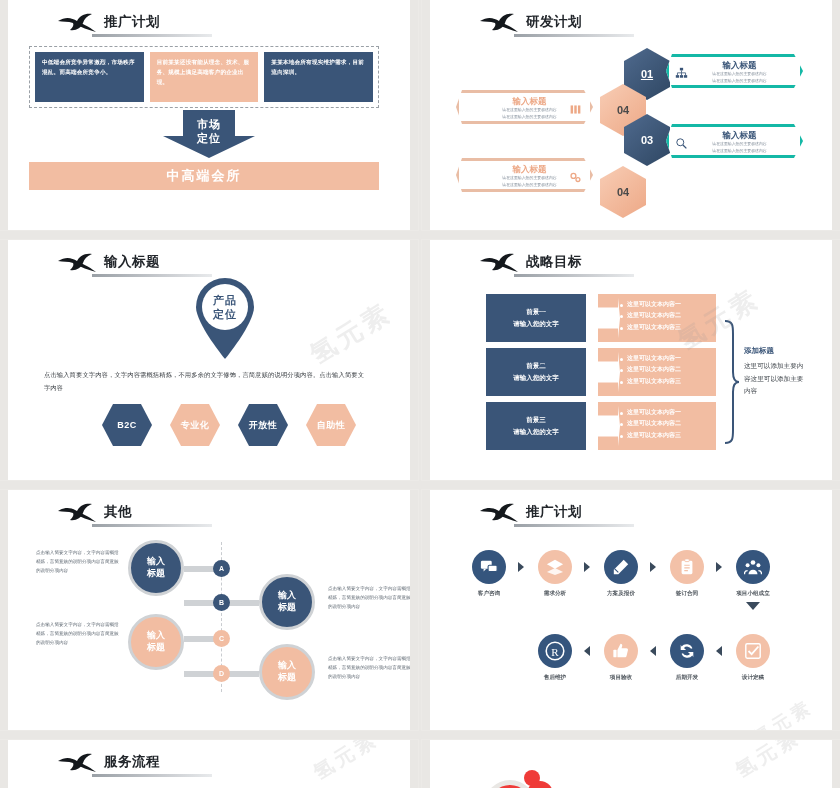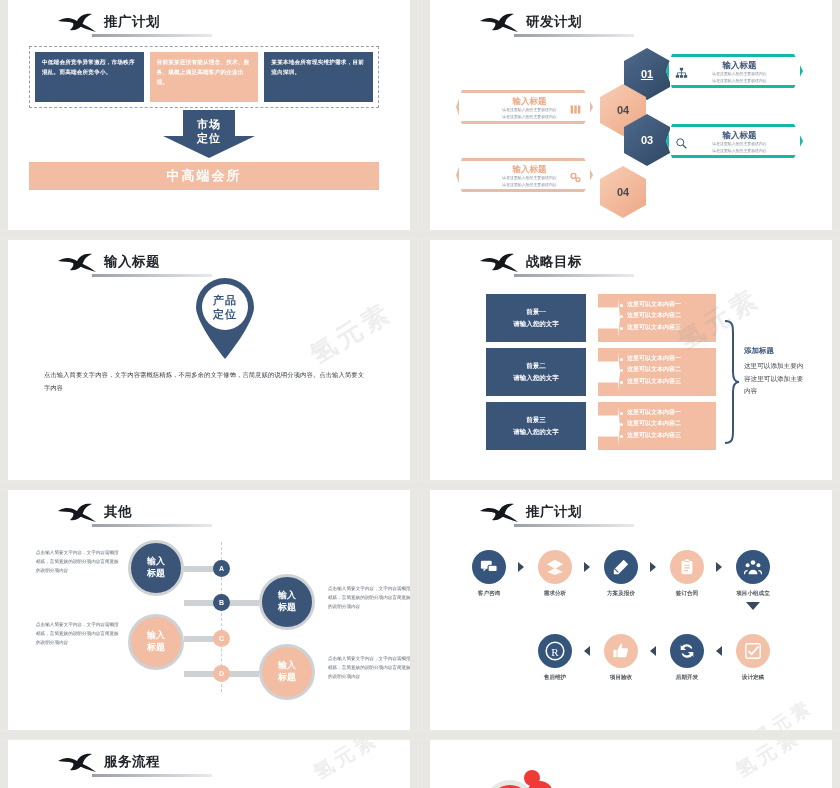--- a/index.html
+++ b/index.html
@@ -253,20 +253,26 @@
         <path d="M33 83 C33 83 62 48 62 31 A29 29 0 1 0 4 31 C4 48 33 83 33 83Z" fill="#3a5578"></path>
         <circle cx="33" cy="31" r="23" fill="#ffffff"></circle>
       </svg>
       <div class="pin-txt">
         <div>产品</div>
         <div>定位</div>
       </div>
 
       <div class="p-desc">点击输入简要文字内容，文字内容需概括精炼，不用多余的文字修饰，言简意赅的说明分项内容。点击输入简要文字内容</div>
 
+      <div class="hexrow">
+        <div class="hx navy">B2C</div>
+        <div class="hx peach">专业化</div>
+        <div class="hx navy">开放性</div>
+        <div class="hx peach">自助性</div>
+      </div>
       <div class="wmark" style="right:6px;top:70px;">氢元素</div>
     </div>
   </div>
 
   <div class="slide">
     <div class="slide-inner">
       <div class="hdr">
         <svg class="eagle" viewBox="0 0 44 22">
           <path d="M2 9 C10 4 16 6 21 9 C24 3 30 1 36 2 C31 4 28 7 27 11 C25 16 20 19 14 18 C17 15 18 13 17 11 C12 9 7 10 2 9 Z" fill="#14181c"></path>
           <path d="M20 10 C26 11 32 14 40 20 C32 18 25 15 19 12 Z" fill="#14181c"></path>

